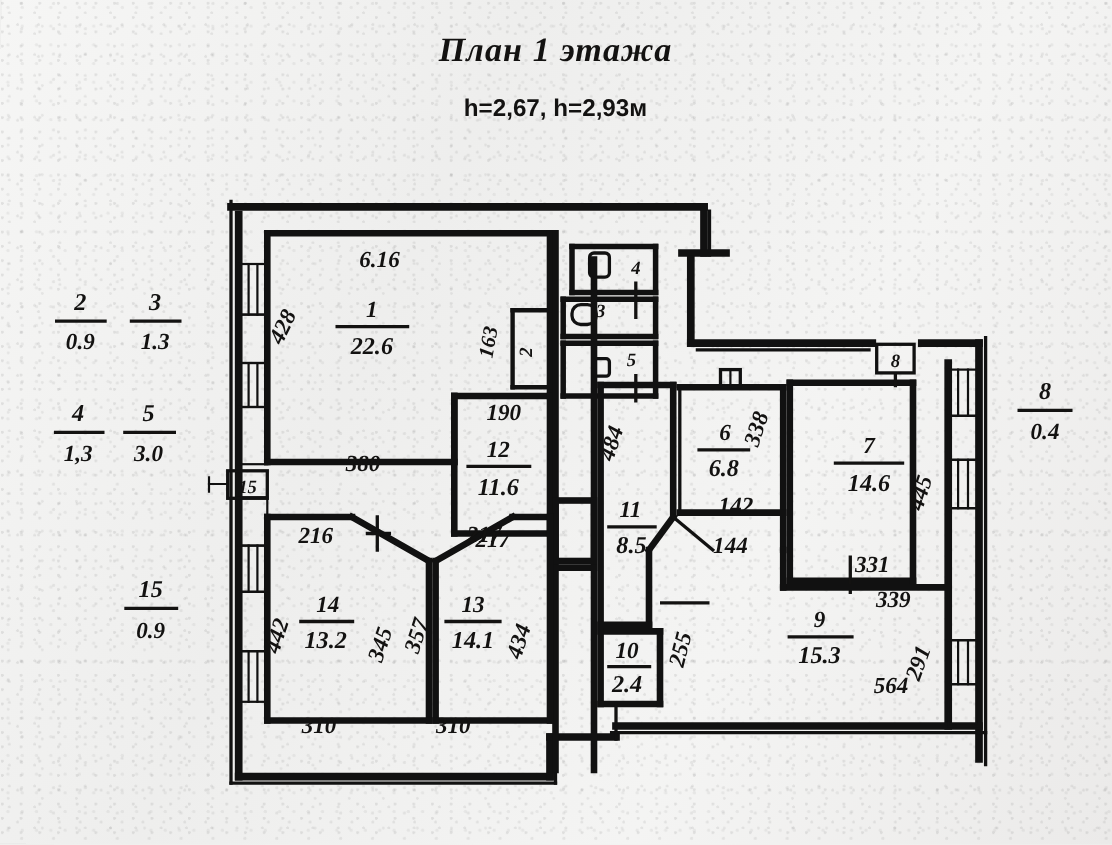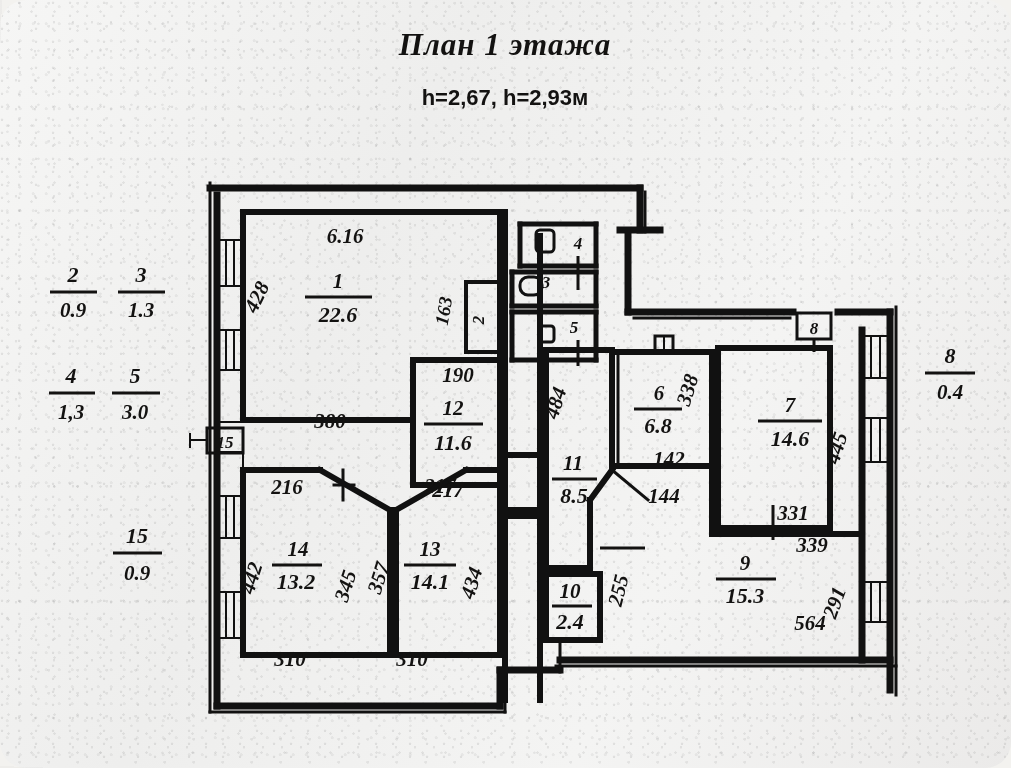--- a/index.html
+++ b/index.html
@@ -13,21 +13,20 @@
     background:
       radial-gradient(circle at 12% 22%, rgba(120,120,125,.16) 0 1.1px, transparent 1.6px),
       radial-gradient(circle at 37% 61%, rgba(120,120,125,.14) 0 1.0px, transparent 1.5px),
       radial-gradient(circle at 68% 14%, rgba(120,120,125,.13) 0 1.2px, transparent 1.7px),
       radial-gradient(circle at 84% 77%, rgba(120,120,125,.15) 0 1.0px, transparent 1.5px),
       radial-gradient(circle at 55% 40%, rgba(120,120,125,.10) 0 1.3px, transparent 1.8px),
       radial-gradient(circle at 24% 88%, rgba(120,120,125,.12) 0 1.0px, transparent 1.5px),
       linear-gradient(115deg,#f7f6f3 0%,#efeeea 35%,#f5f4f1 68%,#eceae6 100%);
     background-size:17px 13px,23px 19px,29px 23px,19px 29px,13px 17px,31px 27px,100% 100%;
     filter:saturate(.35);
-    border-radius:26px;
   }
   #sheet:after{
     content:"";position:absolute;inset:0;pointer-events:none;
     background:
       linear-gradient(92deg, rgba(150,150,155,.11) 0 2px, transparent 2px 14px),
       linear-gradient(2deg, rgba(150,150,155,.09) 0 2px, transparent 2px 16px);
     opacity:.55;mix-blend-mode:multiply;
   }
   svg#plan{position:absolute;left:0;top:0;width:1011px;height:768px;}
 

